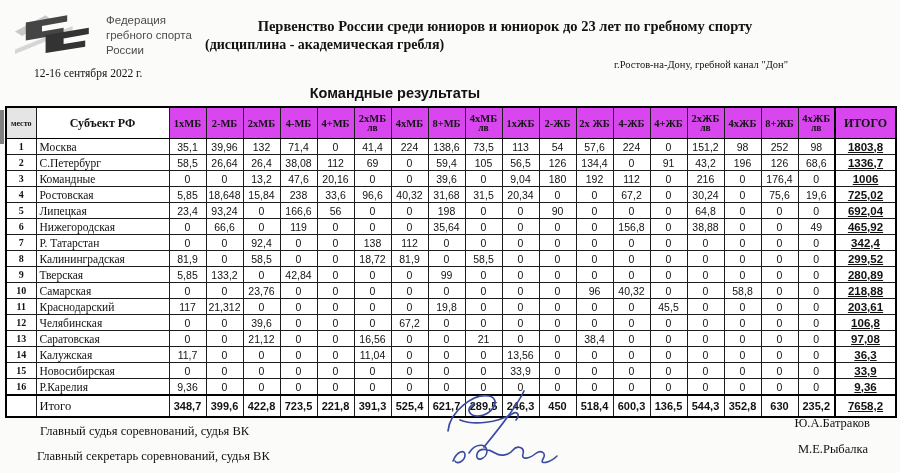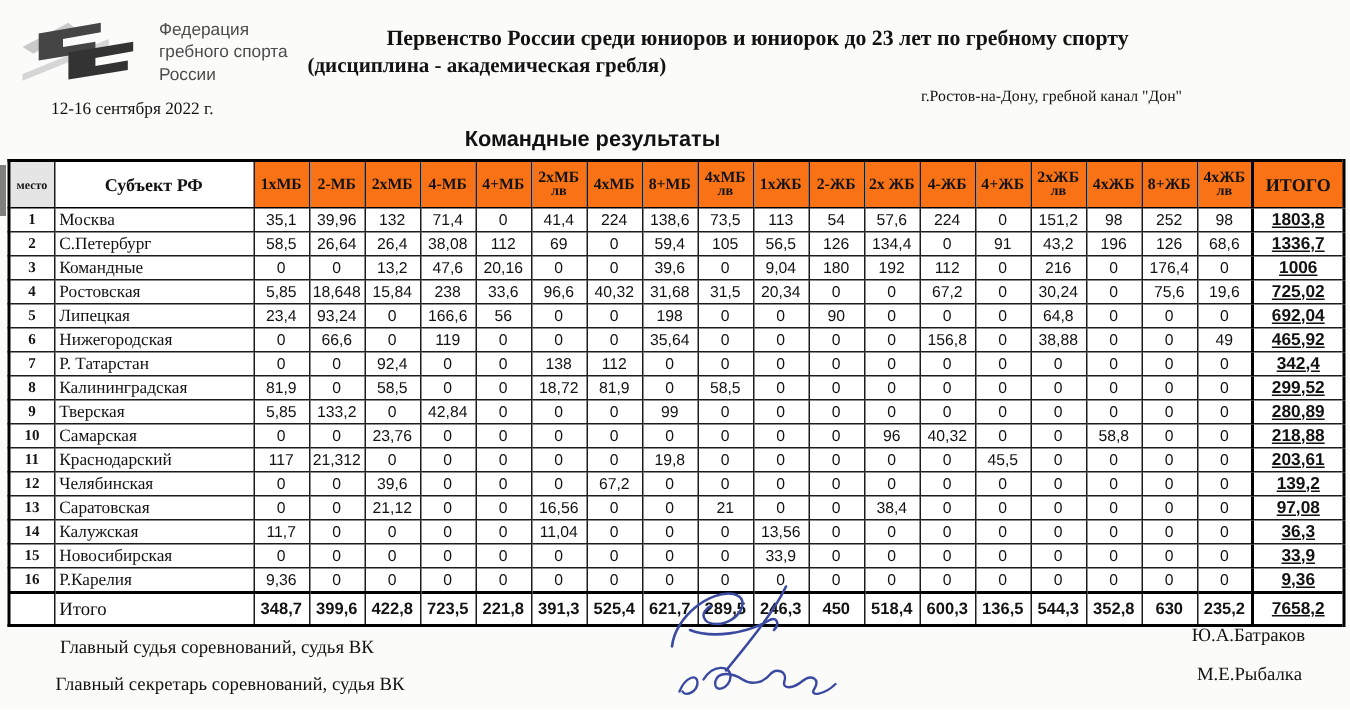--- a/index.html
+++ b/index.html
@@ -33,21 +33,21 @@
   }
 
   
   table.results{
     position:absolute;left:5px;top:106px;width:890px;
     border-collapse:collapse;table-layout:fixed;background:#fff;
     border:2px solid #000;
   }
   .results th,.results td{border:1px solid #1c1c1c;padding:0;overflow:hidden;white-space:nowrap;vertical-align:middle;}
   .results thead th{
-    background:#f97316;height:30px;text-align:center;
+    background:#d946ef;height:30px;text-align:center;
     font-family:"Liberation Serif", serif;font-weight:bold;font-size:10.5px;line-height:11px;
     border-bottom:1.5px solid #000;
   }
   .results thead th .sub{font-size:9.5px;line-height:9px;font-weight:bold;}
   .results thead th.c-place{background:#e5e5e5;font-size:8px;}
   .results thead th.c-region{background:#fff;font-size:12px;}
   .results thead th.c-total{font-size:12px;}
   .results tbody td{height:15px;}
   .results td.place{font-weight:bold;font-size:10px;text-align:center;}
   .results td.region{font-size:11.5px;text-align:left;padding-left:3px;}
@@ -407,21 +407,21 @@
         <td class="num">0</td>
         <td class="num">0</td>
         <td class="num">0</td>
         <td class="num">0</td>
         <td class="num">0</td>
         <td class="num">0</td>
         <td class="num">0</td>
         <td class="num">0</td>
         <td class="num">0</td>
         <td class="num">0</td>
-        <td class="total">139,2</td>
+        <td class="total">106,8</td>
       </tr>
       <tr>
         <td class="place">13</td>
         <td class="region">Саратовская</td>
         <td class="num">0</td>
         <td class="num">0</td>
         <td class="num">21,12</td>
         <td class="num">0</td>
         <td class="num">0</td>
         <td class="num">16,56</td>

